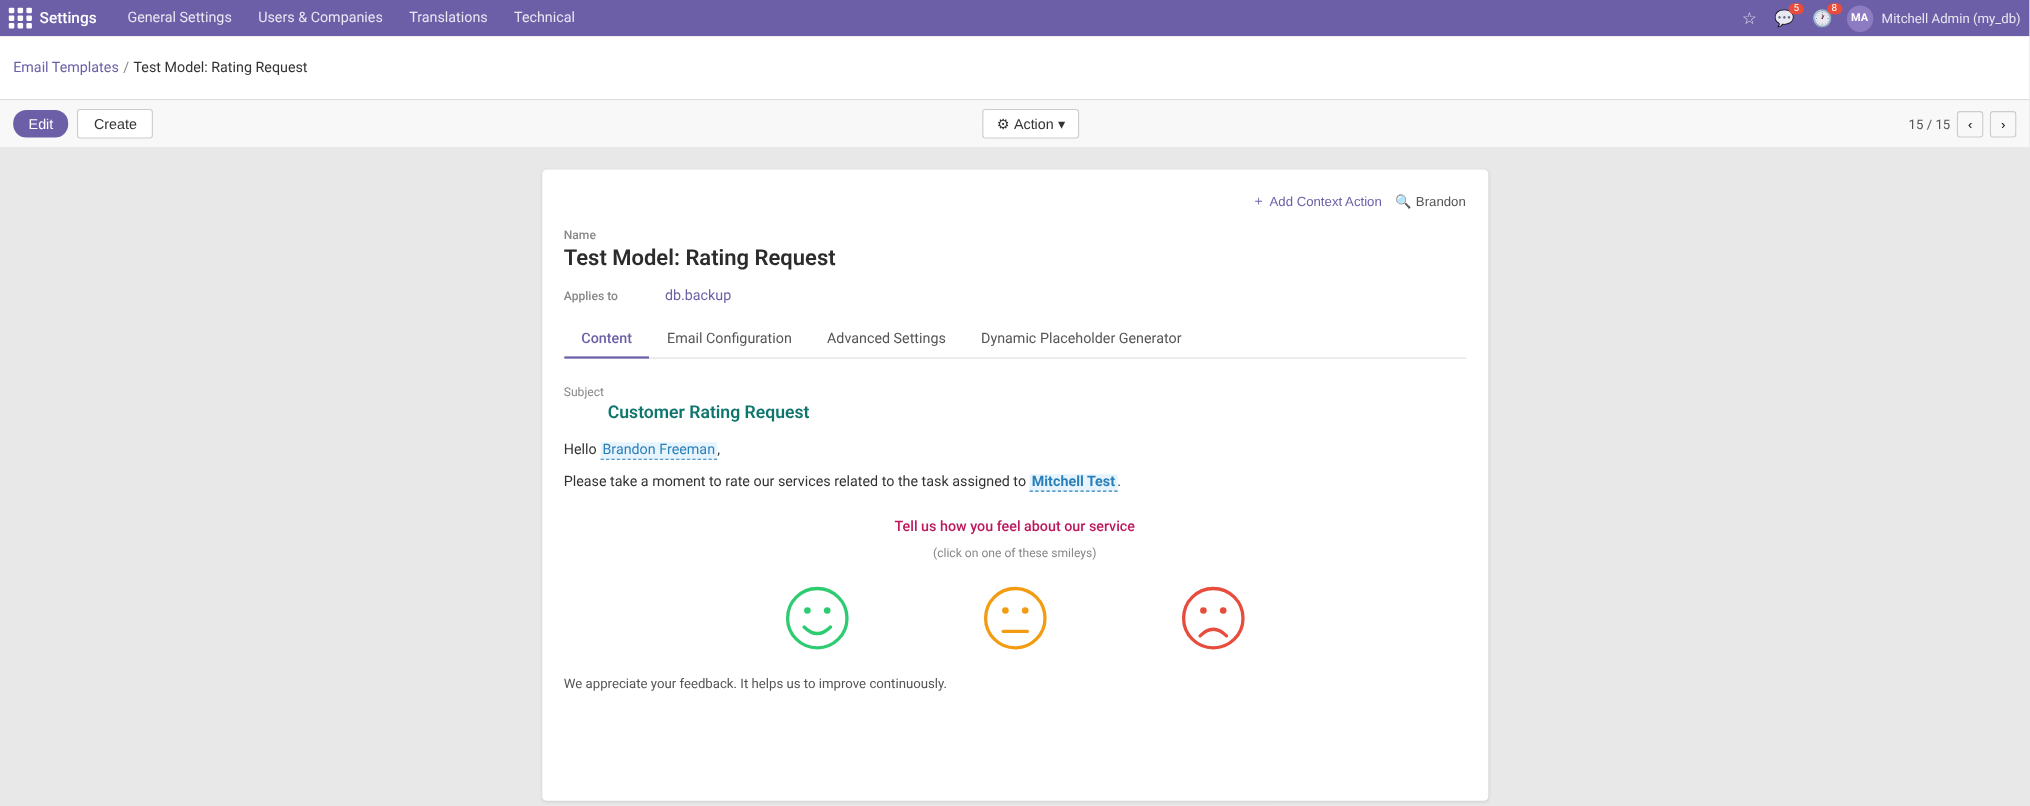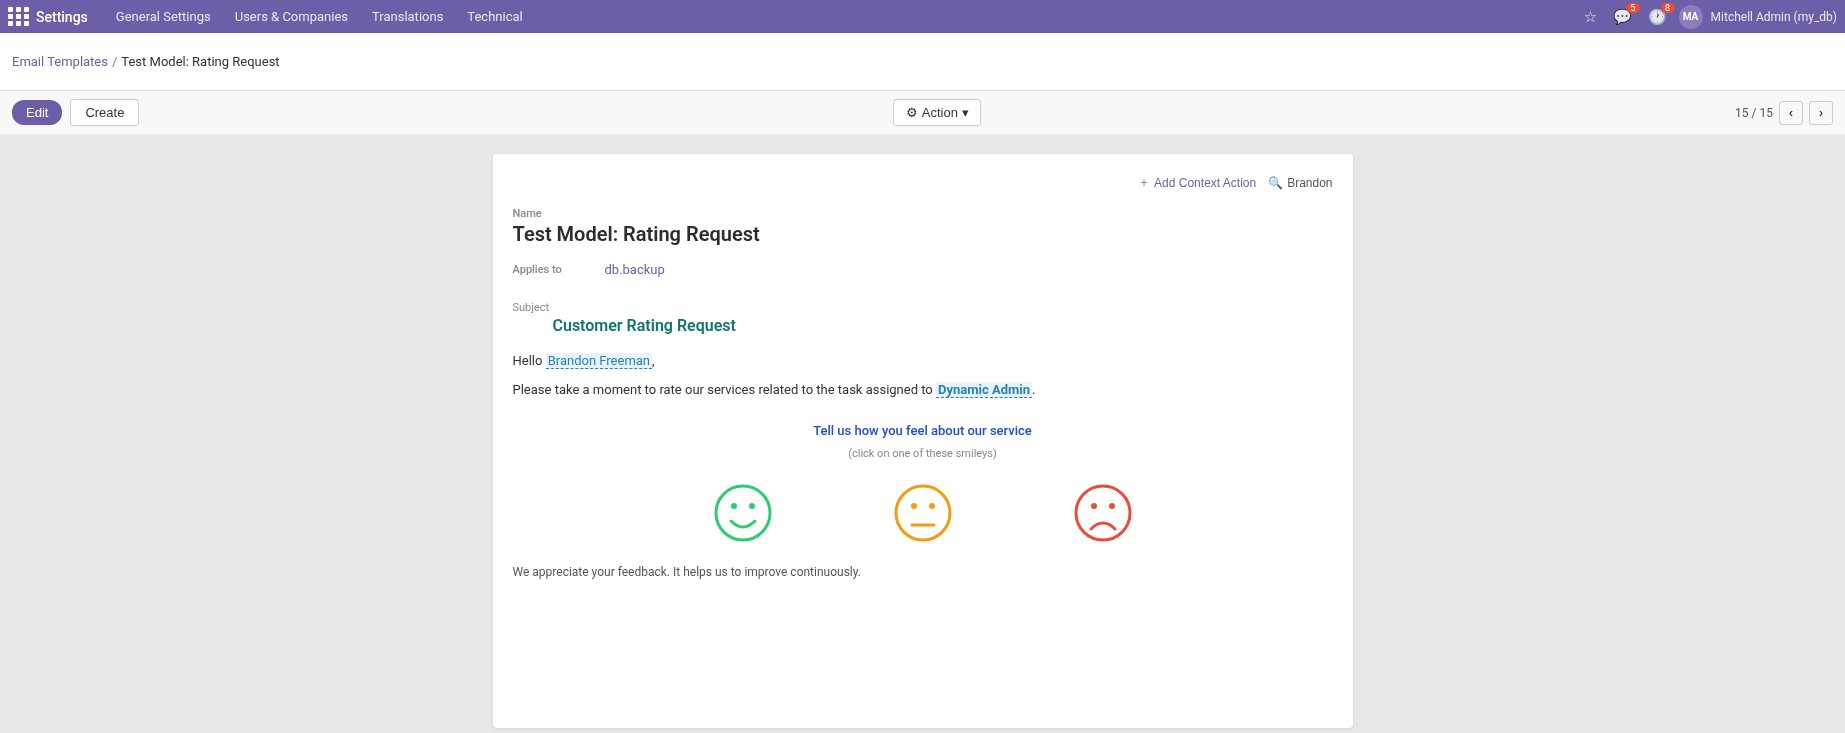--- a/index.html
+++ b/index.html
@@ -287,21 +287,21 @@
     }
 
     
     .smiley-section {
       text-align: center;
       margin: 20px 0;
     }
     .smiley-title {
       font-size: 13px;
       font-weight: 500;
-      color: #1d4ed8;
+      color: #be185d;
       margin-bottom: 4px;
     }
     .smiley-subtitle {
       font-size: 11px;
       color: #888;
       margin-bottom: 20px;
     }
     .smileys {
       display: flex;
       justify-content: center;
@@ -403,32 +403,38 @@
     <div>
       <div class="field-label">Name</div>
       <div class="field-value-large">Test Model: Rating Request</div>
     </div>
 
     <div class="field-row">
       <span class="field-label">Applies to</span>
       <span class="field-value-link">db.backup</span>
     </div>
 
+    <div class="tabs">
+      <div class="tab active">Content</div>
+      <div class="tab">Email Configuration</div>
+      <div class="tab">Advanced Settings</div>
+      <div class="tab">Dynamic Placeholder Generator</div>
+    </div>
 
     <div class="email-content">
 
       <div class="subject-label">Subject</div>
       <div class="subject-value">Customer Rating Request</div>
 
       <div class="email-body">
         <p>
           <span>Hello </span><span class="highlight-text">Brandon Freeman</span><span>,</span>
         </p>
         <p>
-          <span>Please take a moment to rate our services related to the task assigned to </span><span class="highlight-bold">Dynamic Admin</span><span>.</span>
+          <span>Please take a moment to rate our services related to the task assigned to </span><span class="highlight-bold">Mitchell Test</span><span>.</span>
         </p>
 
         <div class="smiley-section">
           <div class="smiley-title">Tell us how you feel about our service</div>
           <div class="smiley-subtitle">(click on one of these smileys)</div>
           <div class="smileys">
 
             <div class="smiley">
               <svg viewBox="0 0 60 60" xmlns="http://www.w3.org/2000/svg">
                 <circle cx="30" cy="30" r="27" fill="none" stroke="#2ecc71" stroke-width="3"></circle>

